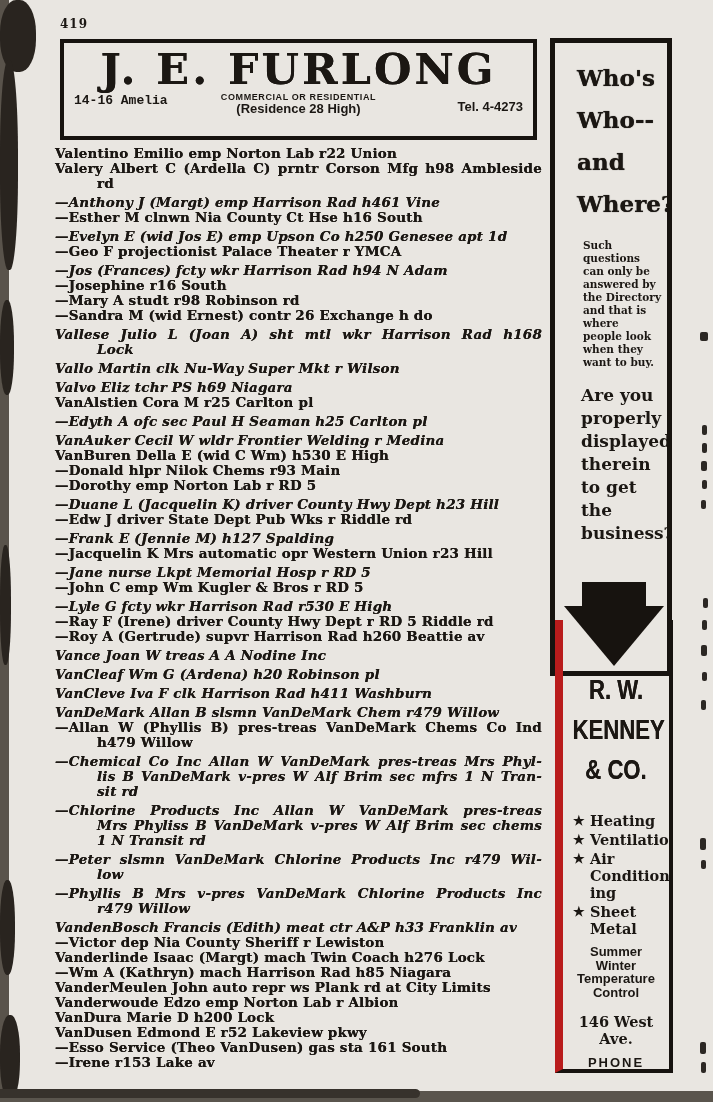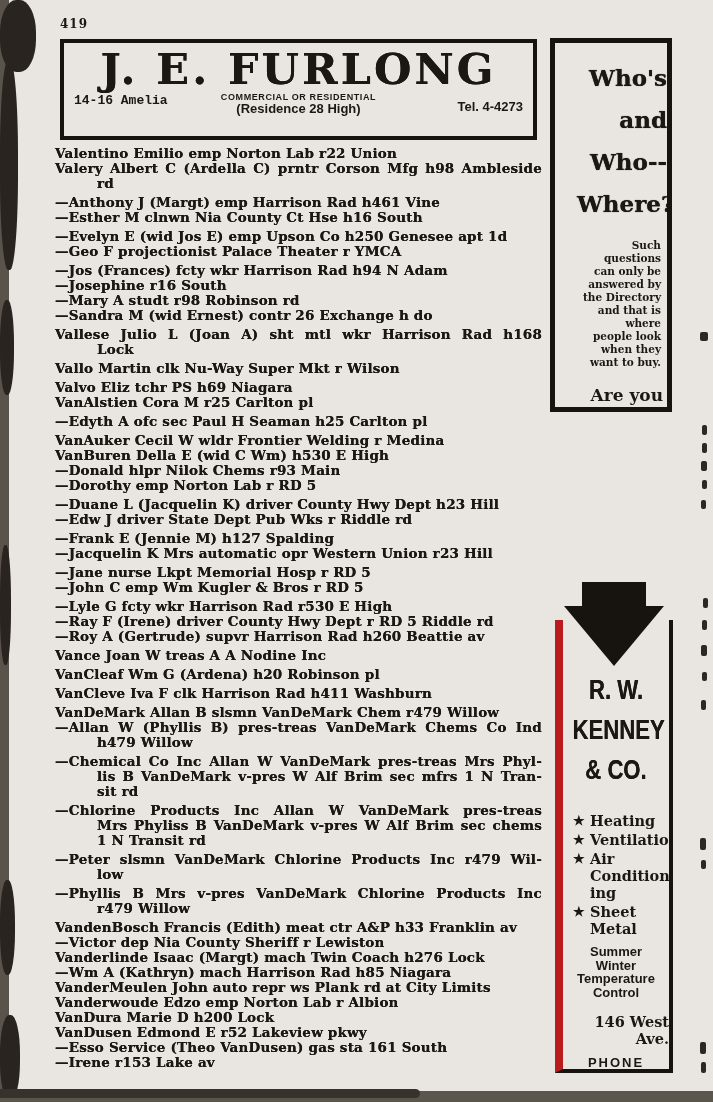--- a/index.html
+++ b/index.html
@@ -29,48 +29,48 @@
   .f-mid{position:absolute;left:0;right:0;top:0;text-align:center;}
   .f-line3{font-family:"Liberation Sans",sans-serif;font-size:9px;font-weight:700;letter-spacing:.6px;line-height:10px;}
   .f-res{font-family:"Liberation Sans",sans-serif;font-size:13px;font-weight:700;line-height:13px;}
   .f-addr{position:absolute;left:10px;bottom:8px;font-family:Liberation Mono, monospace;font-size:13px;font-weight:700;}
   .f-tel{position:absolute;right:10px;bottom:2px;font-family:"Liberation Sans",sans-serif;font-size:13px;font-weight:700;}
   
   .listings{position:absolute;left:55px;top:146px;width:487px;
     font-size:13.5px;font-weight:700;letter-spacing:.2px;
     text-shadow:0 0 .5px #1b1713;}
   .entry{margin:0;}
-  .entry.gap{margin-top:4px;}
+  .entry.gap{margin-top:4px;font-style:italic;}
   .line{line-height:15px;white-space:normal;}
   .line.cont{padding-left:42px;}
   .line.just{text-align:justify;text-align-last:justify;}
   
-  .whoswho{position:absolute;left:550px;top:38px;width:122px;height:374px;
-    border:5px solid #17130f;box-sizing:border-box;text-align:right;overflow:hidden;padding-left:22px;}
+  .whoswho{position:absolute;left:550px;top:38px;width:122px;height:638px;
+    border:5px solid #17130f;box-sizing:border-box;text-align:left;overflow:hidden;padding-left:22px;}
   .ww-head{margin-top:14px;font-size:23px;font-weight:700;line-height:42px;
     text-shadow:0 0 .8px #17130f;}
   .ww-body{margin:14px 6px 0 6px;font-size:10.5px;font-weight:700;line-height:13px;}
   .ww-q{margin:15px 4px 0 4px;font-size:17px;font-weight:700;line-height:23px;}
   
   .k-arrow{position:absolute;left:564px;top:582px;width:100px;z-index:3;}
   .k-arrow .stem{width:64px;height:24px;margin:0 auto;background:#17130f;}
   .k-arrow .head{width:0;height:0;margin:0 auto;
     border-left:50px solid transparent;border-right:50px solid transparent;
     border-top:60px solid #17130f;}
   .kenney{position:absolute;left:555px;top:620px;width:118px;height:453px;
     border-left:8px solid #b91c1c;border-right:4px solid #17130f;border-bottom:4px solid #17130f;
     box-sizing:border-box;text-align:center;overflow:hidden;}
   .k-name{margin-top:50px;font-family:"Liberation Sans",sans-serif;font-size:27px;font-weight:700;
     line-height:40px;transform:scaleX(.82);transform-origin:center;letter-spacing:0px;
     text-shadow:0 0 .6px #17130f;}
   .k-services{margin:22px 0 0 10px;text-align:left;font-size:14.5px;font-weight:700;line-height:17px;}
   .k-row{display:flex;margin-bottom:2px;}
   .k-star{width:17px;flex:none;font-size:13px;}
   .k-tag{margin-top:8px;font-family:"Liberation Sans",sans-serif;font-size:13px;font-weight:700;line-height:13.5px;}
-  .k-addr{margin-top:14px;font-size:14.5px;font-weight:700;text-align:right;}
+  .k-addr{margin-top:14px;font-size:14.5px;font-weight:700;}
   .k-phlbl{margin-top:8px;font-family:"Liberation Sans",sans-serif;font-size:13px;font-weight:700;letter-spacing:2px;}
   .k-phno{margin-top:2px;font-family:"Liberation Sans",sans-serif;font-size:27px;font-weight:700;letter-spacing:3px;}
 </style>
 </head>
 <body>
 
 <div class="edge-left"></div>
 <div class="blob" style="left:0;top:0;width:36px;height:72px;"></div>
 <div class="blob" style="left:0;top:60px;width:18px;height:210px;"></div>
 <div class="blob" style="left:0;top:300px;width:14px;height:95px;"></div>
@@ -258,22 +258,22 @@
       <div class="line">—Esso Service (Theo VanDusen) gas sta 161 South</div>
     </div>
     <div class="entry">
       <div class="line">—Irene r153 Lake av</div>
     </div>
   </div>
 
 <div class="whoswho">
   <div class="ww-head" id="ww-head">
       <div>Who's</div>
+      <div>Who--</div>
       <div>and</div>
-      <div>Who--</div>
       <div>Where?</div>
     </div>
   <div class="ww-body">Such questions can only be answered by the Directory and that is where people look when they want to buy.</div>
   <div class="ww-q">Are you properly displayed therein to get the business?</div>
 </div>
 
 <div class="k-arrow">
   <div class="stem"></div>
   <div class="head"></div>
 </div>

